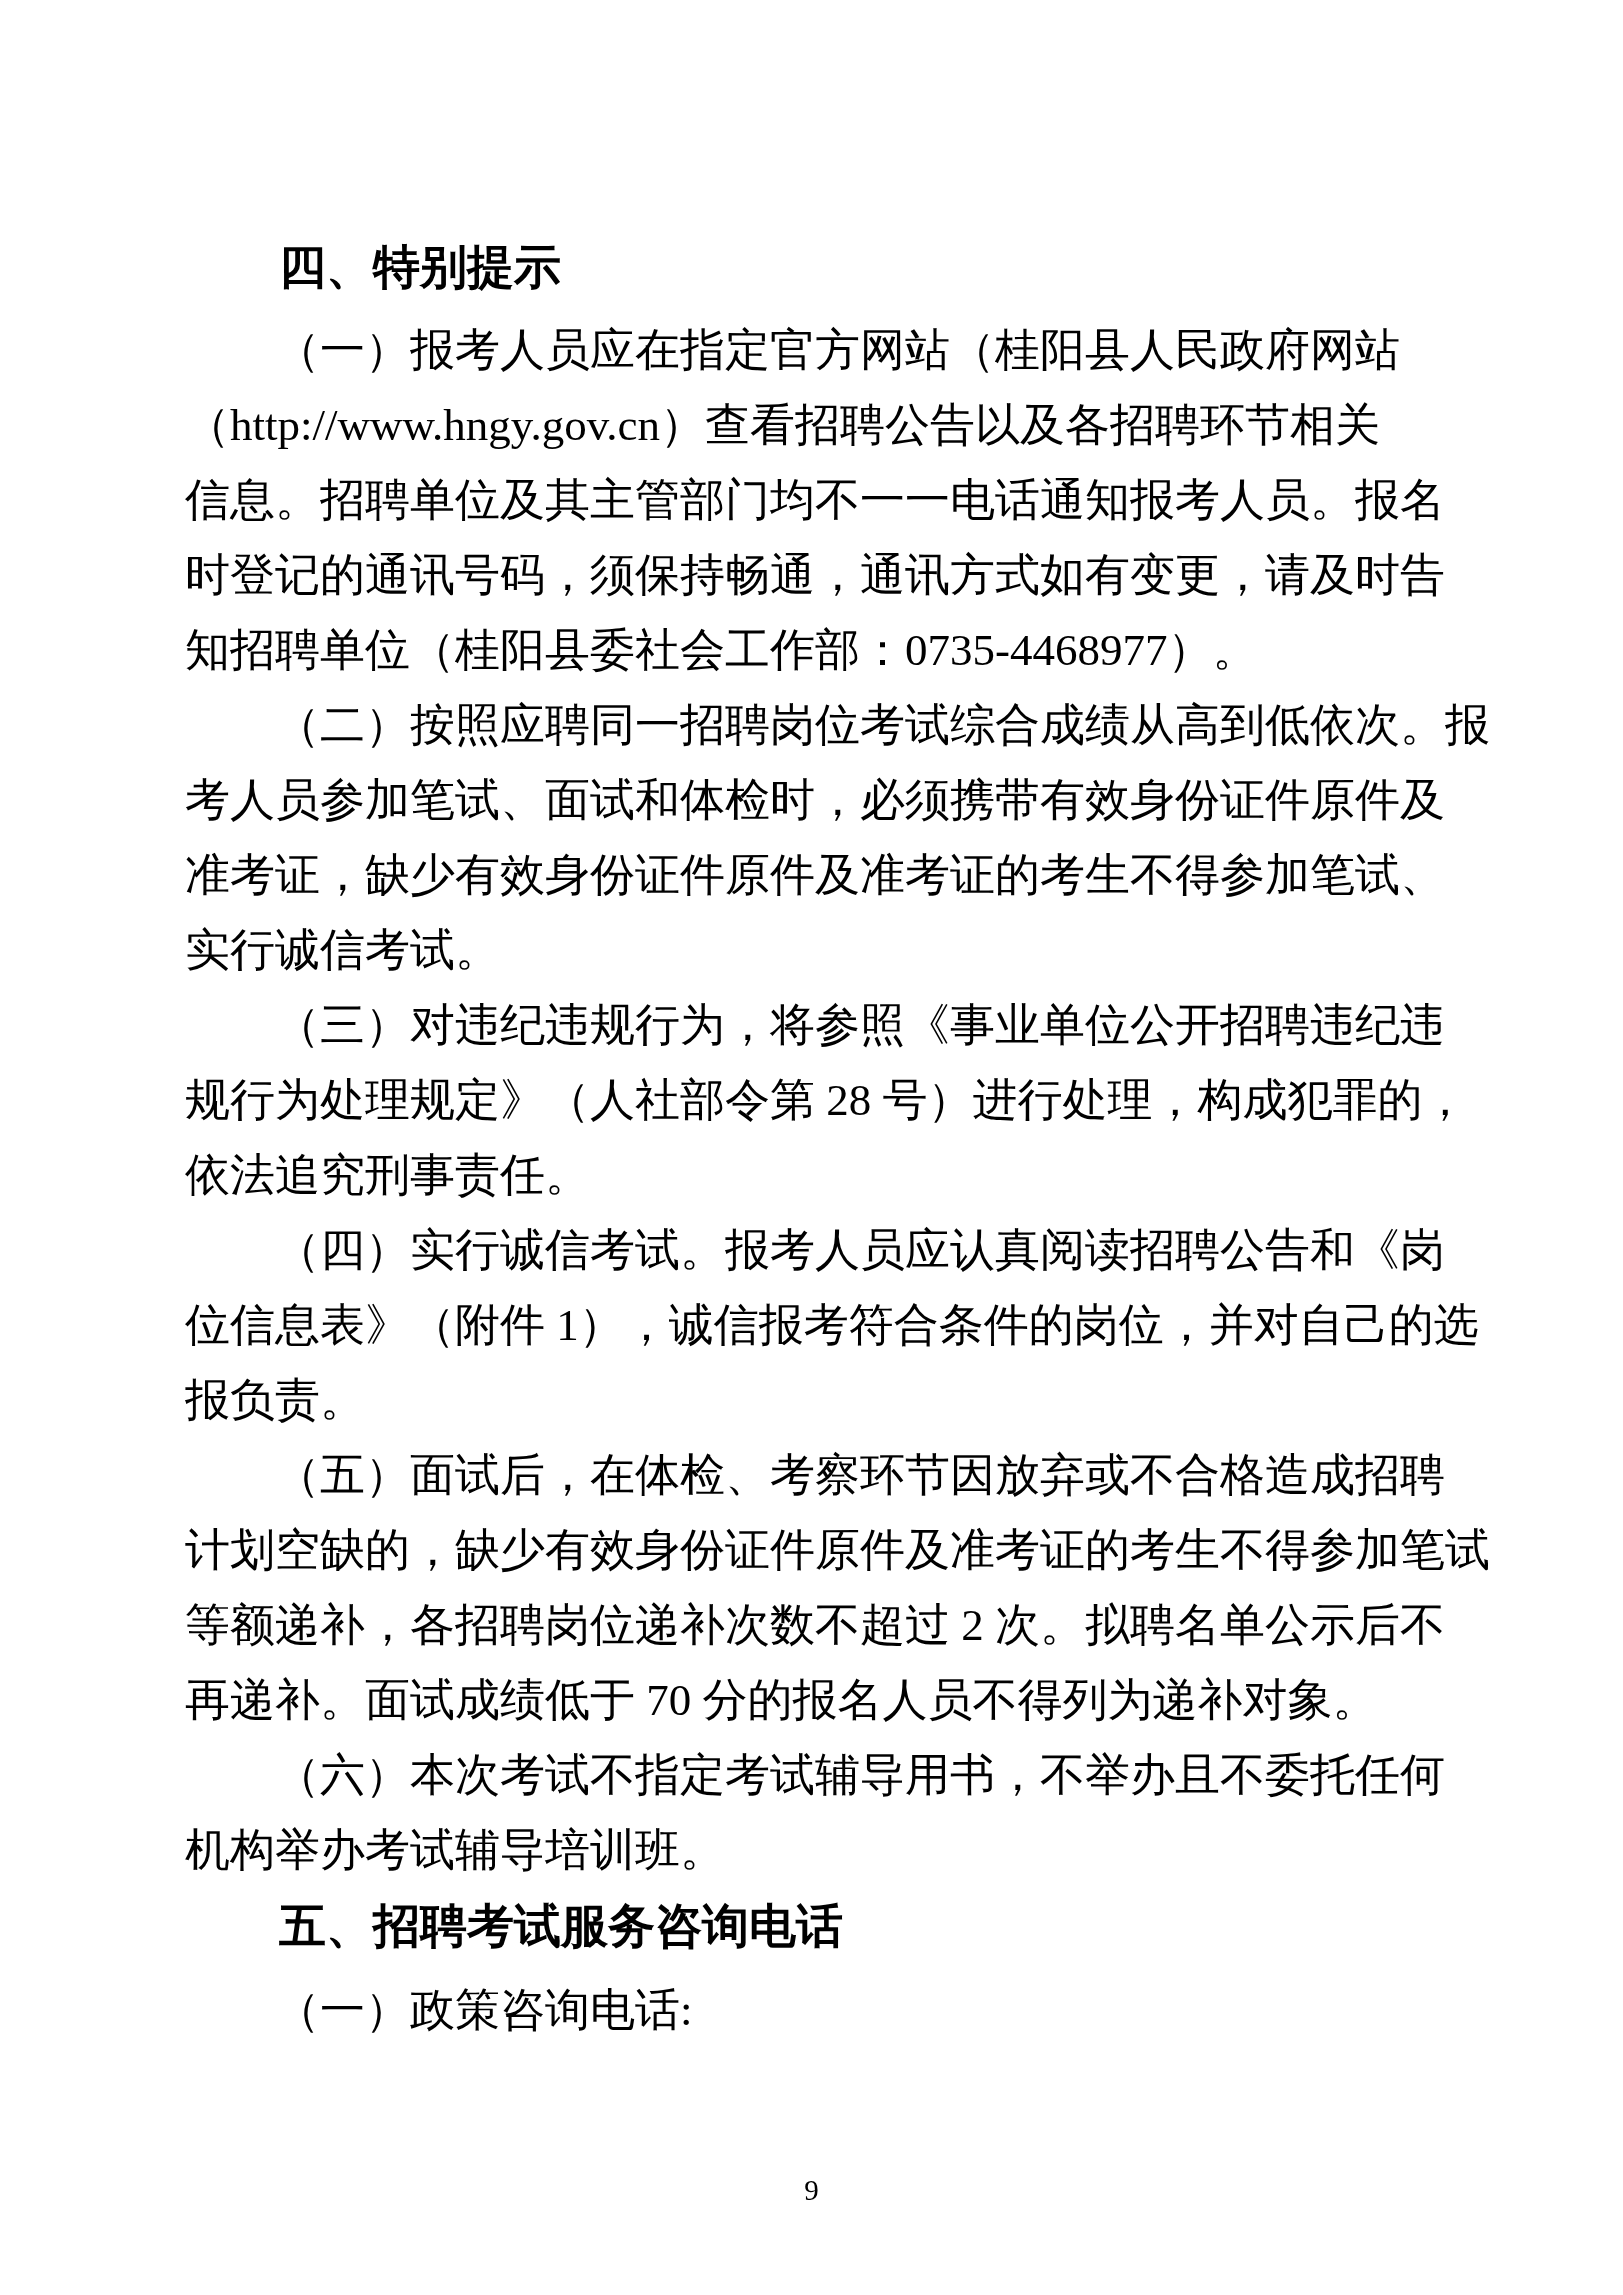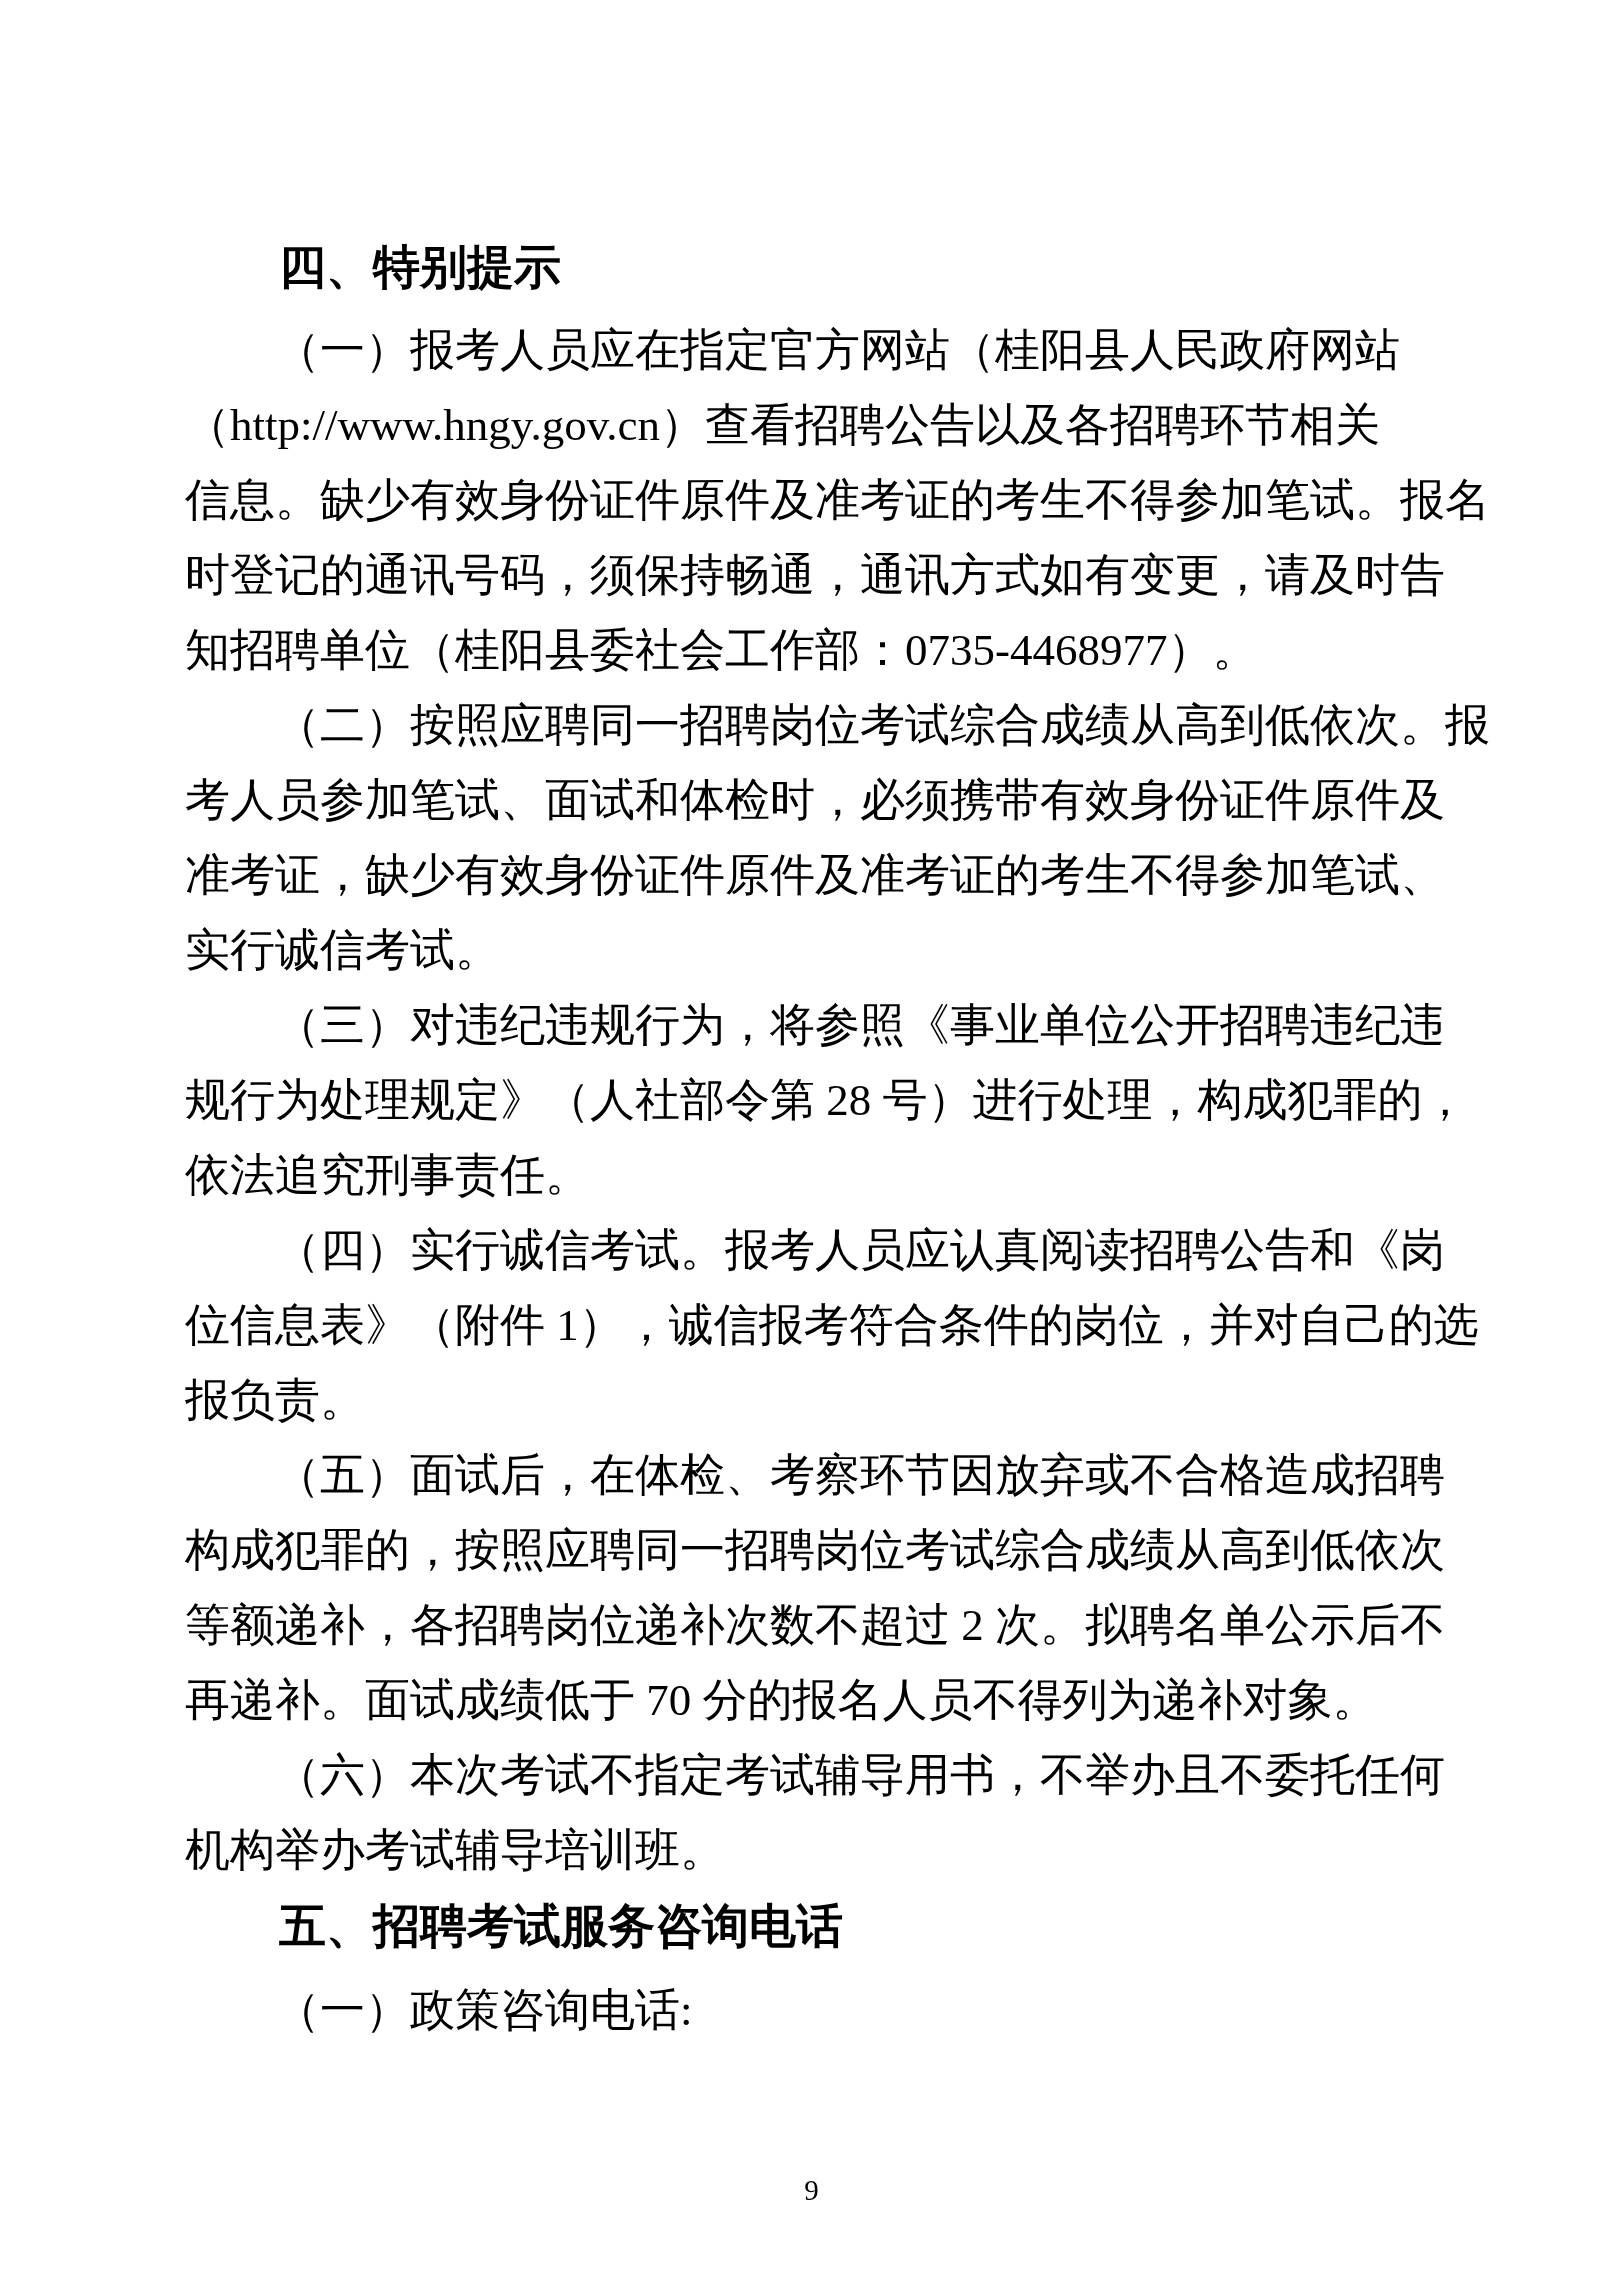--- a/index.html
+++ b/index.html
@@ -63,21 +63,21 @@
 <body>
 
 <div class="page">
   <div class="doc" id="doc">
       <div class="block heading">
         <div class="line">四、特别提示</div>
       </div>
       <div class="block paragraph">
         <div class="line first">（一）报考人员应在指定官方网站（桂阳县人民政府网站</div>
         <div class="line">（http://www.hngy.gov.cn）查看招聘公告以及各招聘环节相关</div>
-        <div class="line">信息。缺少有效身份证件原件及准考证的考生不得参加笔试。报名</div>
+        <div class="line">信息。招聘单位及其主管部门均不一一电话通知报考人员。报名</div>
         <div class="line">时登记的通讯号码，须保持畅通，通讯方式如有变更，请及时告</div>
         <div class="line">知招聘单位（桂阳县委社会工作部：0735-4468977）。</div>
       </div>
       <div class="block paragraph">
         <div class="line first">（二）按照应聘同一招聘岗位考试综合成绩从高到低依次。报</div>
         <div class="line">考人员参加笔试、面试和体检时，必须携带有效身份证件原件及</div>
         <div class="line">准考证，缺少有效身份证件原件及准考证的考生不得参加笔试、</div>
         <div class="line">实行诚信考试。</div>
       </div>
       <div class="block paragraph">
@@ -85,21 +85,21 @@
         <div class="line">规行为处理规定》（人社部令第 28 号）进行处理，构成犯罪的，</div>
         <div class="line">依法追究刑事责任。</div>
       </div>
       <div class="block paragraph">
         <div class="line first">（四）实行诚信考试。报考人员应认真阅读招聘公告和《岗</div>
         <div class="line">位信息表》（附件 1），诚信报考符合条件的岗位，并对自己的选</div>
         <div class="line">报负责。</div>
       </div>
       <div class="block paragraph">
         <div class="line first">（五）面试后，在体检、考察环节因放弃或不合格造成招聘</div>
-        <div class="line">构成犯罪的，按照应聘同一招聘岗位考试综合成绩从高到低依次</div>
+        <div class="line">计划空缺的，缺少有效身份证件原件及准考证的考生不得参加笔试</div>
         <div class="line">等额递补，各招聘岗位递补次数不超过 2 次。拟聘名单公示后不</div>
         <div class="line">再递补。面试成绩低于 70 分的报名人员不得列为递补对象。</div>
       </div>
       <div class="block paragraph">
         <div class="line first">（六）本次考试不指定考试辅导用书，不举办且不委托任何</div>
         <div class="line">机构举办考试辅导培训班。</div>
       </div>
       <div class="block heading">
         <div class="line">五、招聘考试服务咨询电话</div>
       </div>

